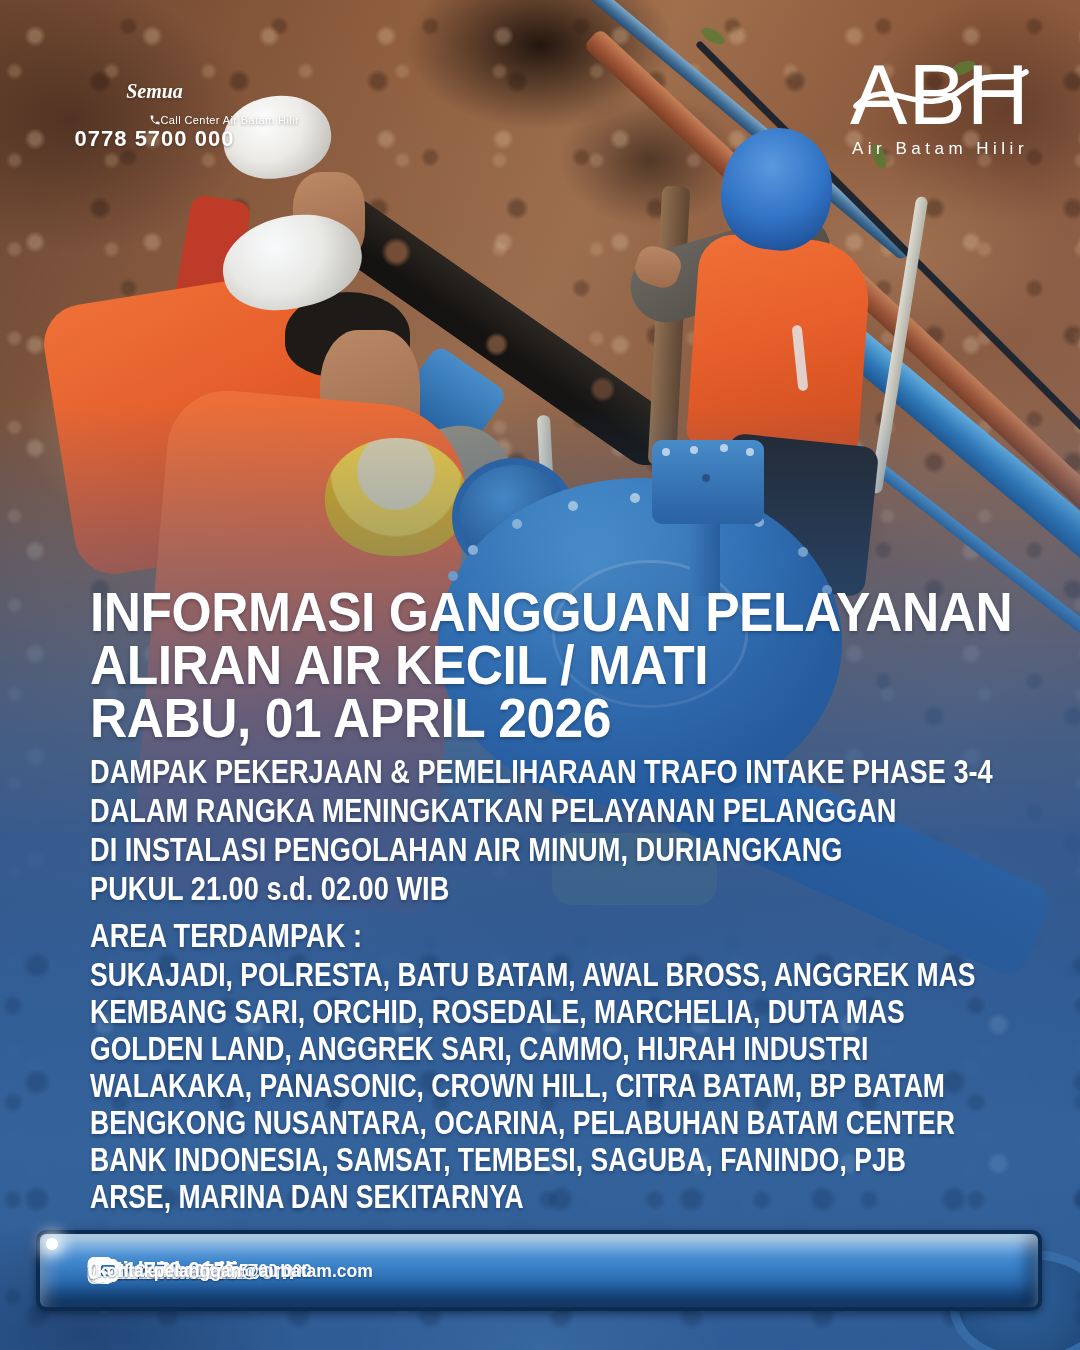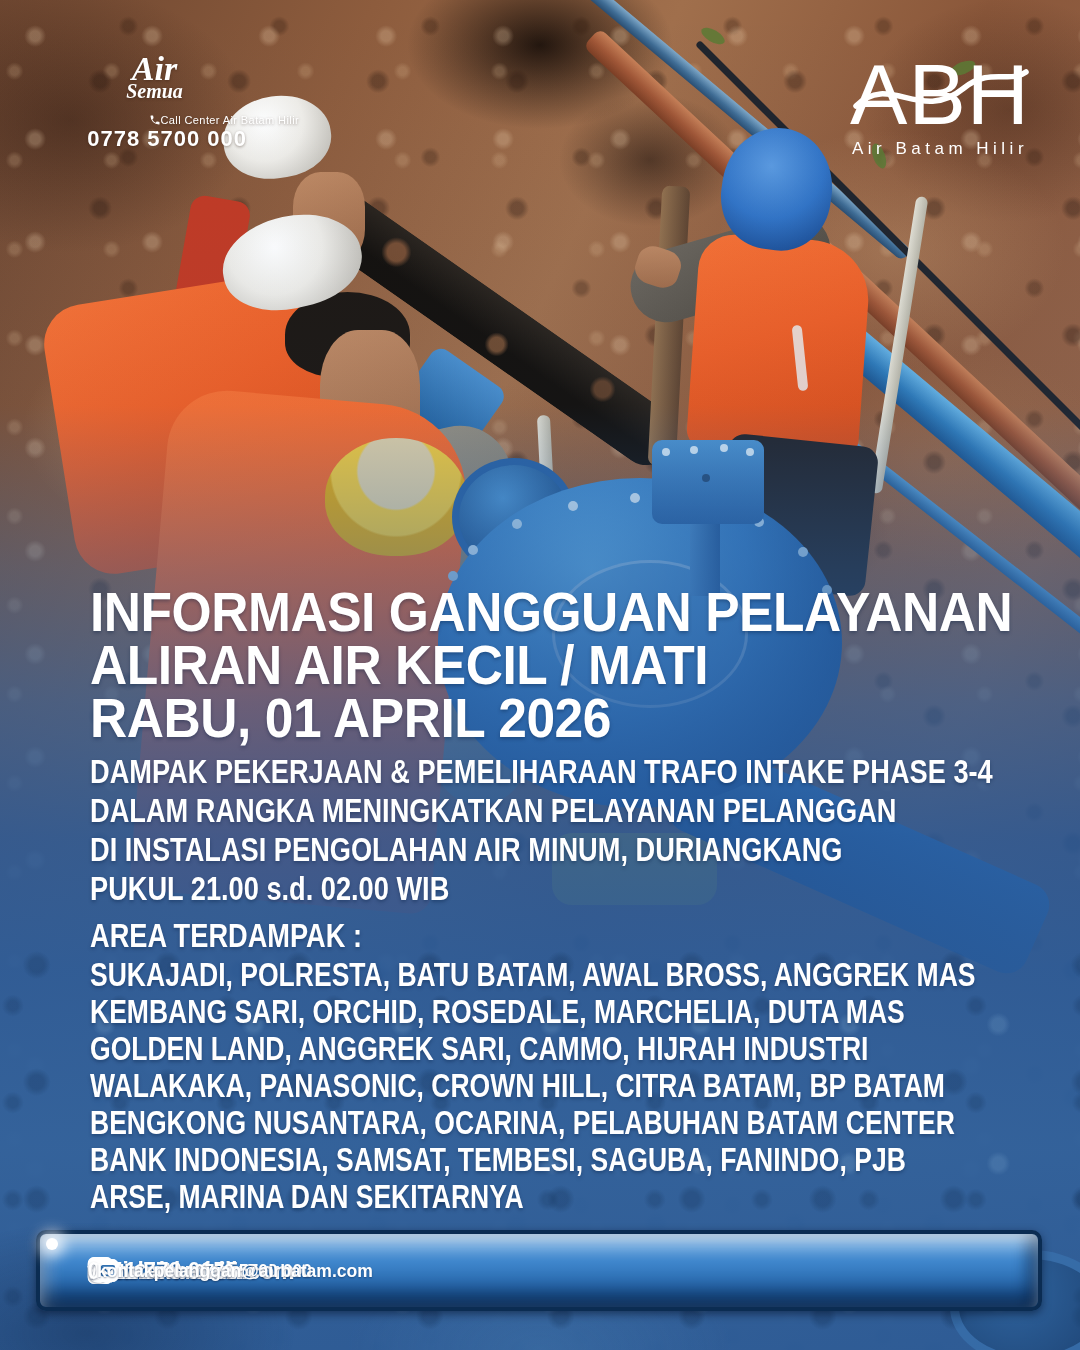--- a/index.html
+++ b/index.html
@@ -101,21 +101,21 @@
     border:9px solid #3d7ab8;background:radial-gradient(circle at 40% 35%, #2f6aa6, #153a66 80%);}
 
   
   .logo-left{left:62px;top:50px;width:185px;height:100px;color:#fff;text-align:center;
     text-shadow:0 1px 3px rgba(40,20,10,.4);}
   .logo-left .w1{left:0;top:0;width:100%;font:italic 700 34px "Liberation Serif",serif;}
   .logo-left .w2{left:0;top:30px;width:100%;font:italic 700 20px "Liberation Serif",serif;}
   .logo-left .w3{left:0;top:43px;width:100%;font:italic 700 38px "Liberation Serif",serif;
     border-bottom:0;}
   .logo-left .cc{left:0;top:64px;width:100%;font-size:11px;letter-spacing:.4px;white-space:nowrap;}
-  .logo-left .num{left:0;top:76px;width:100%;font-size:22px;font-weight:700;letter-spacing:1px;text-align:right;}
+  .logo-left .num{left:0;top:76px;width:100%;font-size:22px;font-weight:700;letter-spacing:1px;}
   .logo-right{left:848px;top:42px;width:185px;height:125px;}
 
   
   .line{white-space:nowrap;transform-origin:0 0;color:#fff;text-shadow:0 2px 4px rgba(0,25,60,.35);}
   .title-line{font-size:56px;font-weight:700;line-height:53px;transform:scaleX(.92);letter-spacing:-.5px;}
   .body-line{font-size:34px;font-weight:700;line-height:39px;transform:scaleX(.80);}
   .list-line{font-size:34px;font-weight:700;line-height:37px;transform:scaleX(.78);}
 
   
   .bar{left:36px;top:1230px;width:1006px;height:81px;border-radius:10px;
@@ -184,21 +184,20 @@
   <div class="dome-bolts"></div>
   <div class="dome-inner"></div>
   <div class="stem"></div>
   <div class="actuator"></div>
 
   <div class="overlay"></div>
   <div class="mottle"></div>
   <div class="flange-ghost"></div>
 
   <div class="logo-left">
-    <div class="w1">Air</div>
     <div class="w2">Semua</div>
     <div class="cc">
       <svg class="icon" style="position:relative;display:inline-block;vertical-align:-2px;" width="12" height="12" viewBox="0 0 24 24">
           <path fill="#fff" d="M6.62 10.79a15.05 15.05 0 0 0 6.59 6.59l2.2-2.2a1 1 0 0 1 1.02-.24 11.36 11.36 0 0 0 3.57.57 1 1 0 0 1 1 1V20a1 1 0 0 1-1 1A17 17 0 0 1 3 4a1 1 0 0 1 1-1h3.5a1 1 0 0 1 1 1 11.36 11.36 0 0 0 .57 3.57 1 1 0 0 1-.25 1.02z"></path>
         </svg>
       <span>Call Center Air Batam Hilir</span>
     </div>
     <div class="num">0778 5700 000</div>
   </div>
 

